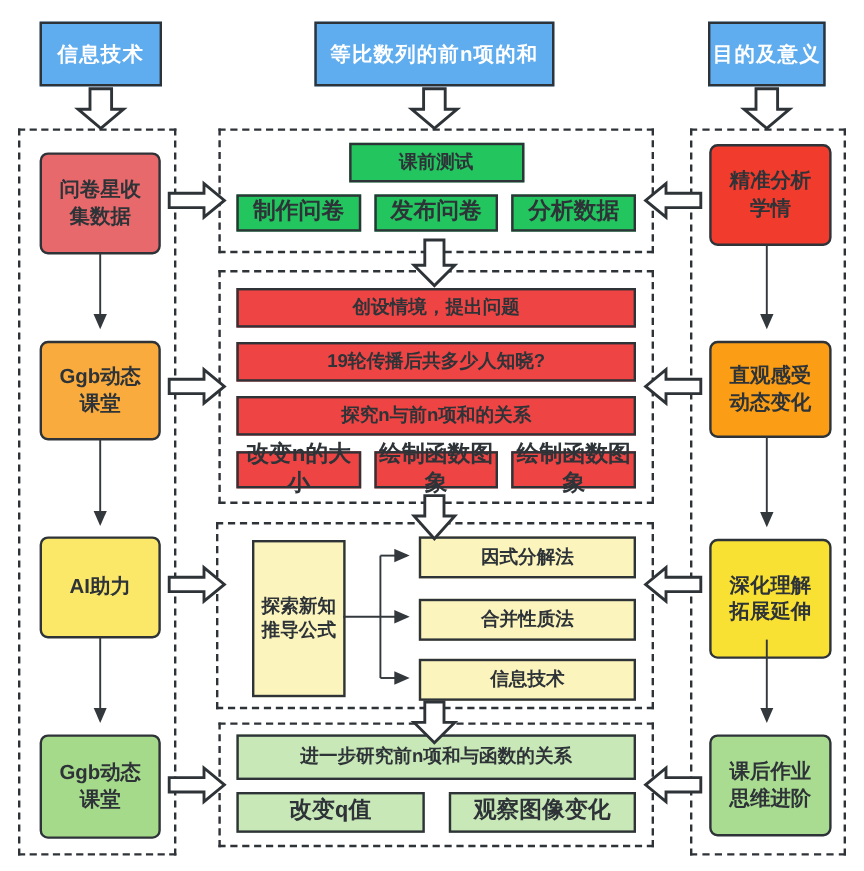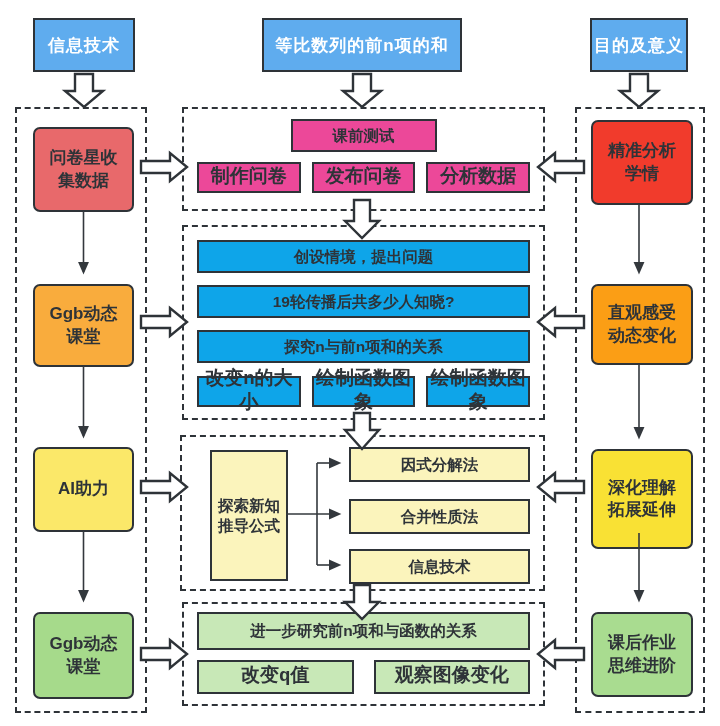--- a/index.html
+++ b/index.html
@@ -23,22 +23,22 @@
     position:absolute;box-sizing:border-box;border:2.3px solid #2e3338;border-radius:7px;
     display:flex;align-items:center;justify-content:center;text-align:center;
     font-weight:bold;font-size:17px;line-height:1.3;color:#2e3338;white-space:pre-line;
   }
   
   .cbox{
     box-sizing:border-box;border:2px solid #2e3338;display:flex;align-items:center;
     justify-content:center;text-align:center;font-weight:bold;color:#2e3338;
     font-size:15.5px;white-space:pre-line;line-height:1.25;
   }
-  .fill-pink{background:#ec4899;}
-  .fill-corange{background:#0ea5e9;}
+  .fill-pink{background:#22c55e;}
+  .fill-corange{background:#ef4444;}
   .fill-cyellow{background:#fbf4bc;}
   .fill-cgreen{background:#c8e8b7;}
   .row-steps{display:flex;gap:11px;padding:0 13px;}
   .row-steps .cbox{flex:1;height:31px;font-size:19px;font-family:Liberation Mono, monospace;}
   .overlay{position:absolute;left:0;top:0;pointer-events:none;z-index:10;}
   .blockarrow{fill:#ffffff;stroke:#2e3338;stroke-width:2.4;stroke-linejoin:miter;}
   .thinline{stroke:#33383d;stroke-width:1.6;fill:none;}
 </style>
 </head>
 <body>

